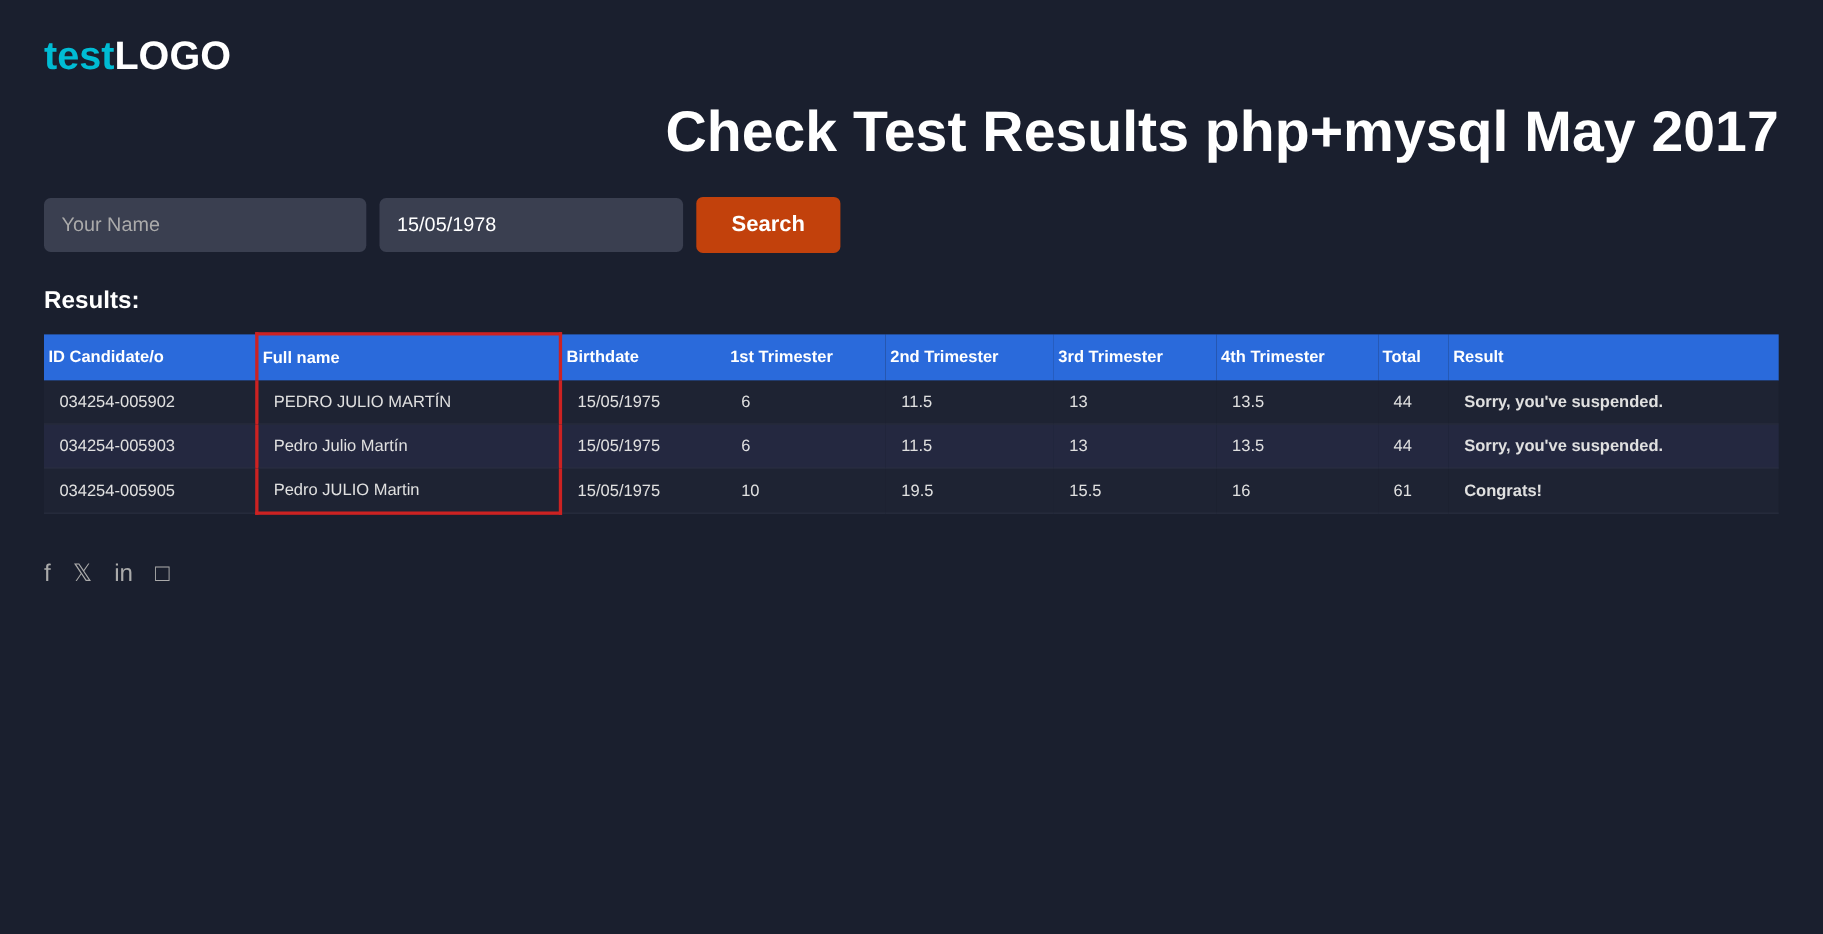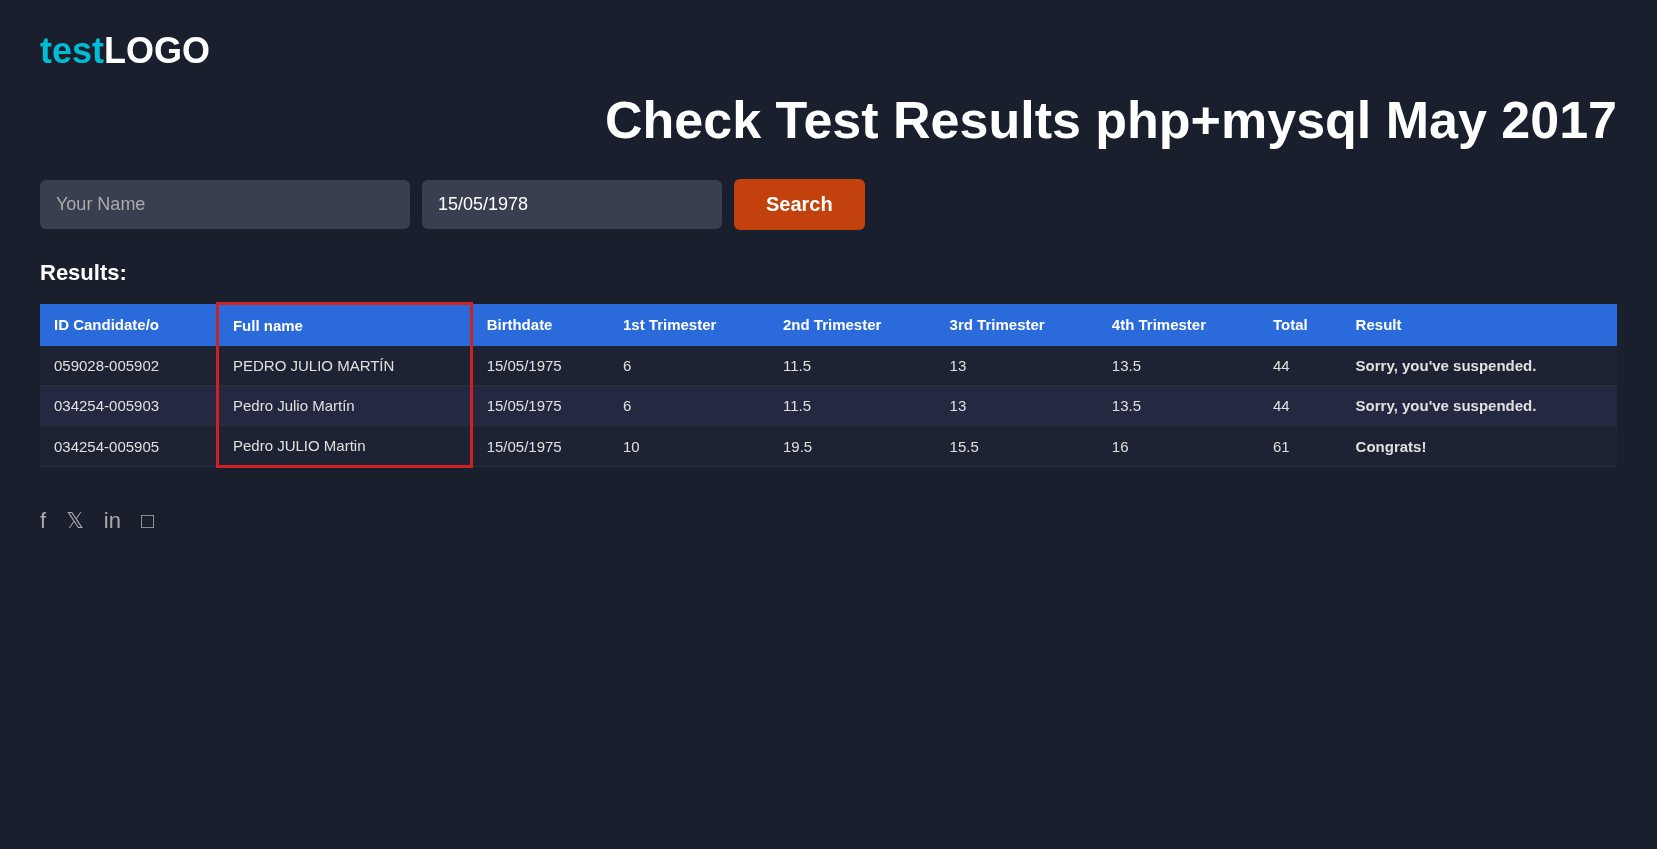--- a/index.html
+++ b/index.html
@@ -45,36 +45,36 @@
       margin-bottom: 30px;
     }
 
     .search-input {
       background: #3a3f50;
       border: none;
       border-radius: 6px;
       color: #aaaaaa;
       font-size: 18px;
       padding: 14px 16px;
-      width: 370px;
+      width: 293px;
       outline: none;
     }
 
     .search-input::placeholder {
       color: #aaaaaa;
     }
 
     .date-input {
       background: #3a3f50;
       border: none;
       border-radius: 6px;
       color: #ffffff;
       font-size: 18px;
       padding: 14px 16px;
-      width: 300px;
+      width: 276px;
       outline: none;
     }
 
     .search-btn {
       background: #c2410c;
       border: none;
       border-radius: 6px;
       color: #ffffff;
       font-size: 20px;
       font-weight: bold;
@@ -97,21 +97,21 @@
     }
 
     .results-table thead tr {
       background: #2a6adb;
     }
 
     .results-table thead th {
       color: #ffffff;
       font-size: 15px;
       font-weight: bold;
-      padding: 12px 14px;
+      padding: 12px 4px;
       text-align: left;
       white-space: nowrap;
     }
 
     .results-table tbody tr {
       border-bottom: 1px solid #2a2f40;
     }
 
     .results-table tbody tr:nth-child(odd) {
       background: #1e2333;
@@ -205,21 +205,21 @@
       <th>1st Trimester</th>
       <th>2nd Trimester</th>
       <th>3rd Trimester</th>
       <th>4th Trimester</th>
       <th>Total</th>
       <th>Result</th>
     </tr>
   </thead>
   <tbody id="results-tbody">
   <tr>
-        <td>059028-005902</td>
+        <td>034254-005902</td>
         <td class="col-highlight">PEDRO JULIO MARTÍN</td>
         <td>15/05/1975</td>
         <td>6</td>
         <td>11.5</td>
         <td>13</td>
         <td>13.5</td>
         <td>44</td>
         <td class="status-fail">Sorry, you've suspended.</td>
       </tr>
       <tr>

